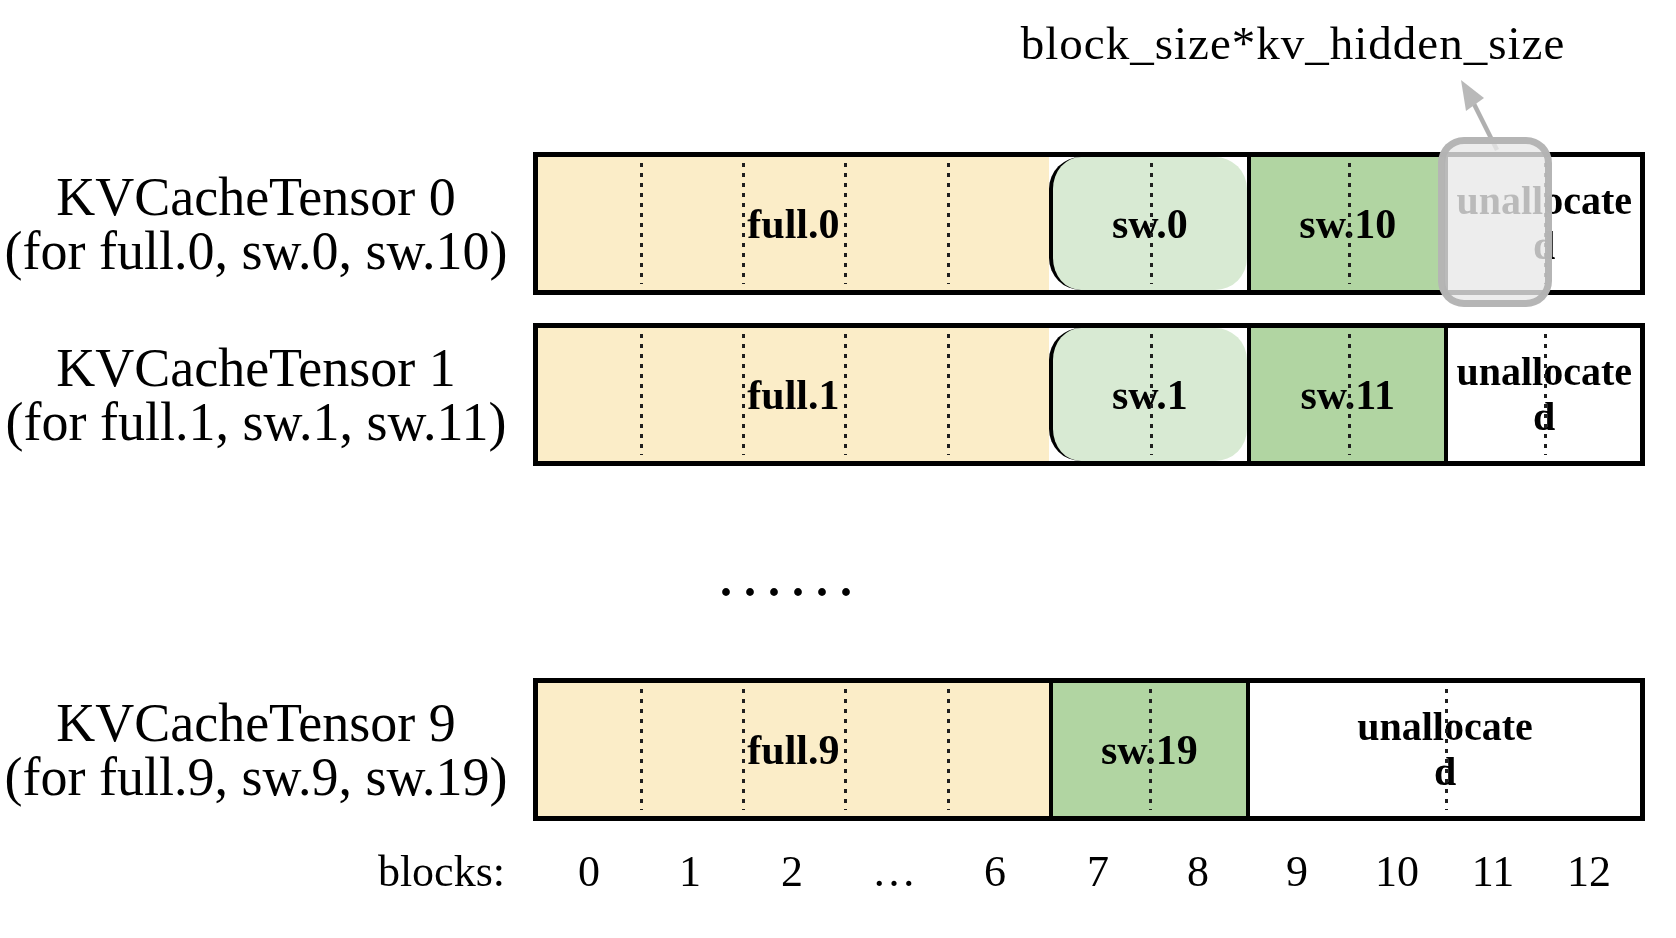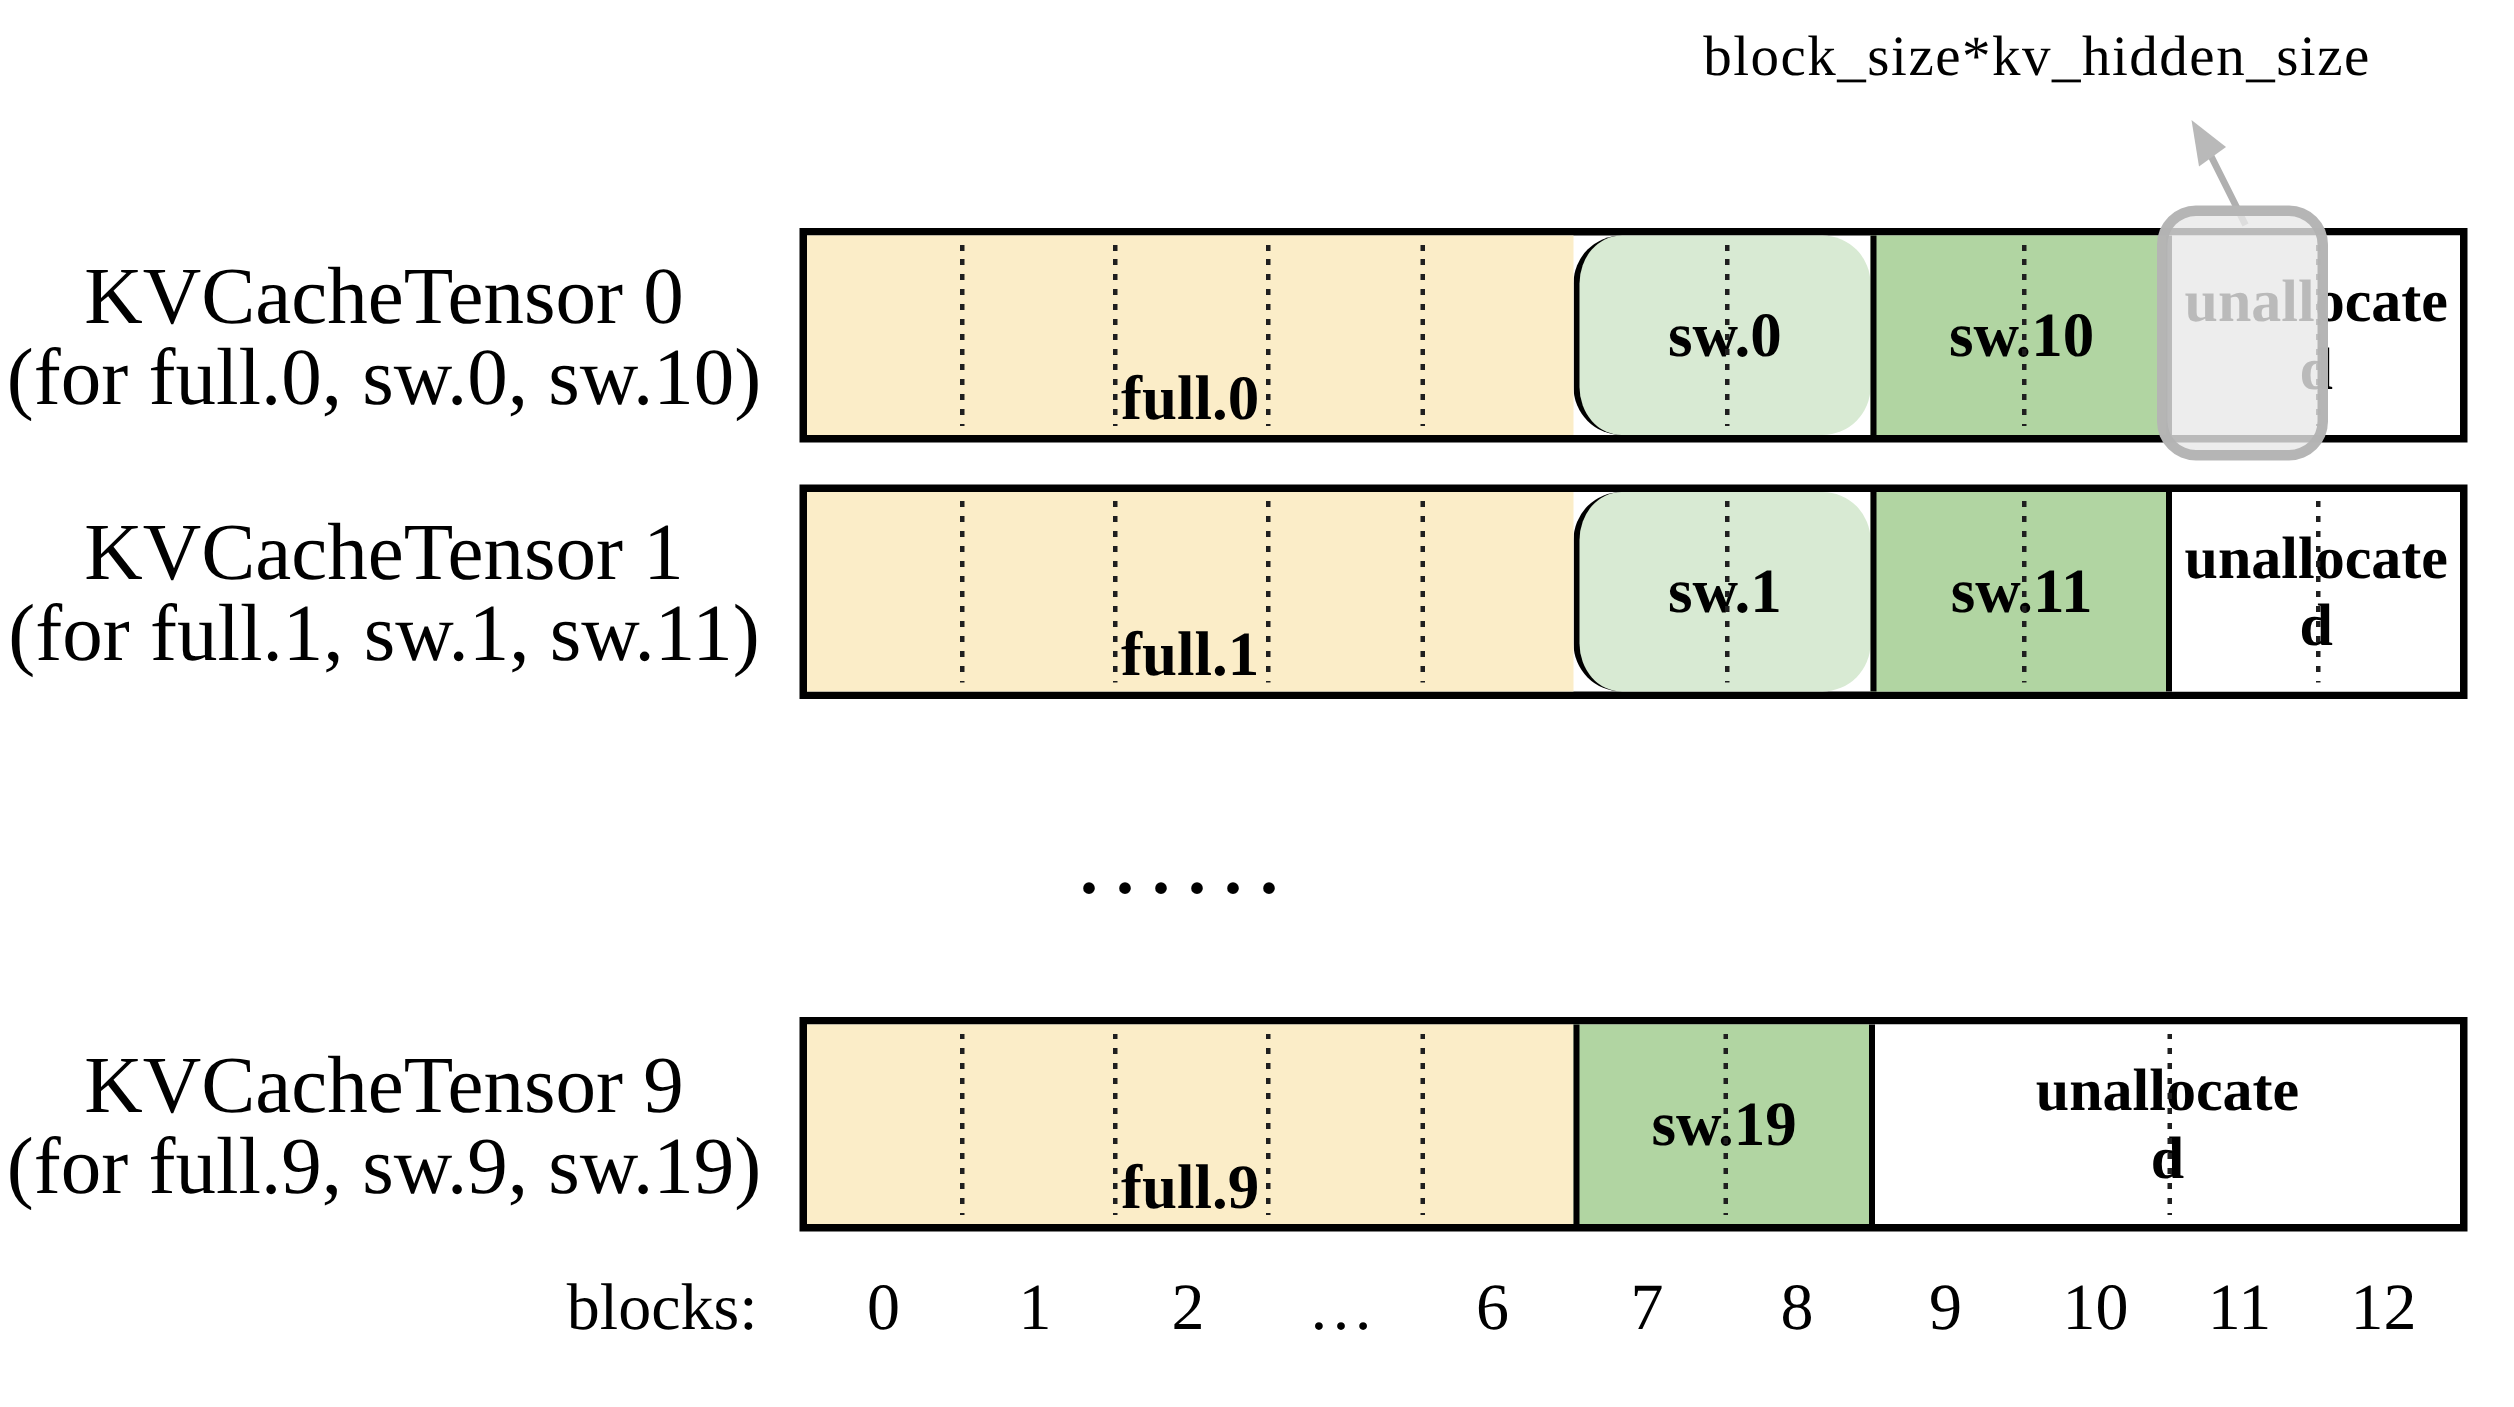--- a/index.html
+++ b/index.html
@@ -4,41 +4,41 @@
 <style>
   html,body{margin:0;padding:0;}
   body{
     width:1676px;height:938px;background:#ffffff;overflow:hidden;
     font-family:"Liberation Serif","DejaVu Serif",serif;color:#000;
   }
   #canvas{position:relative;width:1676px;height:938px;}
 
   
   .annotation{
-    position:absolute;top:16px;left:1358px;transform:translateX(-50%);
-    font-size:38px;white-space:nowrap;letter-spacing:1px;
+    position:absolute;top:16px;left:1293px;transform:translateX(-50%);
+    font-size:47px;white-space:nowrap;letter-spacing:1px;
   }
   .arrow-svg{position:absolute;left:1440px;top:66px;width:80px;height:90px;overflow:visible;}
 
   
   .row{position:absolute;left:0;width:1676px;height:143px;}
   .row-label{
     position:absolute;left:0;top:0;width:512px;height:100%;
     display:flex;flex-direction:column;justify-content:center;align-items:center;
     text-align:center;font-size:54px;line-height:54px;
   }
   .bar{
     position:absolute;left:533px;top:0;width:1112px;height:143px;
     border:5px solid #000;box-sizing:border-box;background:#fff;
     display:flex;
   }
   .seg{position:relative;height:100%;box-sizing:border-box;
     display:flex;align-items:center;justify-content:center;}
   .seg+.seg{border-left:4px solid #000;}
-  .seg-full{width:46.35%;background:var(--c-full,#FBEDC8);align-items:flex-end;}
+  .seg-full{width:46.35%;background:var(--c-full,#FBEDC8);}
   .seg-swa {width:18.0%; background:var(--c-sw_light,#D8EAD3);border-radius:32px;}
   .seg-swb {width:17.9%; background:var(--c-sw_dark,#B1D5A2);}
   .seg-un  {flex:1;      background:var(--c-unallocated,#FFFFFF);}
   .seg-label{font-weight:bold;font-size:42px;}
   .seg-un .seg-label{
     font-size:40px;width:178px;text-align:center;
     word-break:break-all;line-height:1.12;
   }
   .dv{
     position:absolute;top:6px;bottom:6px;width:3px;

